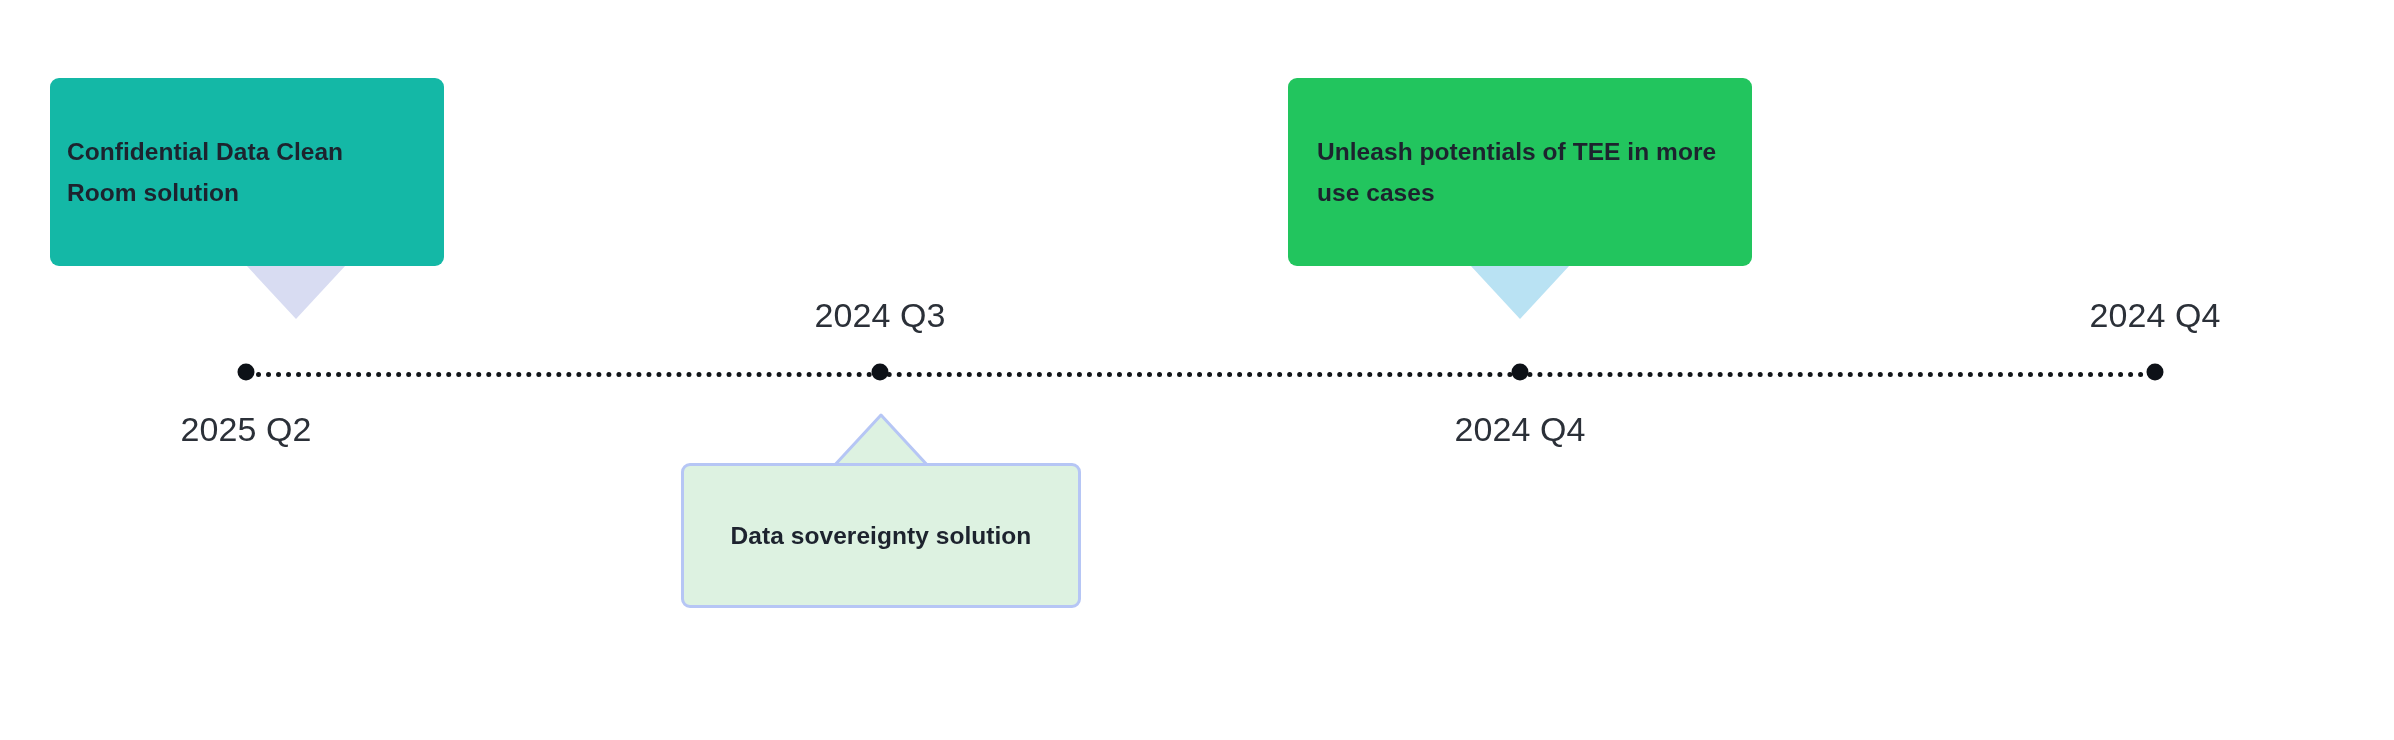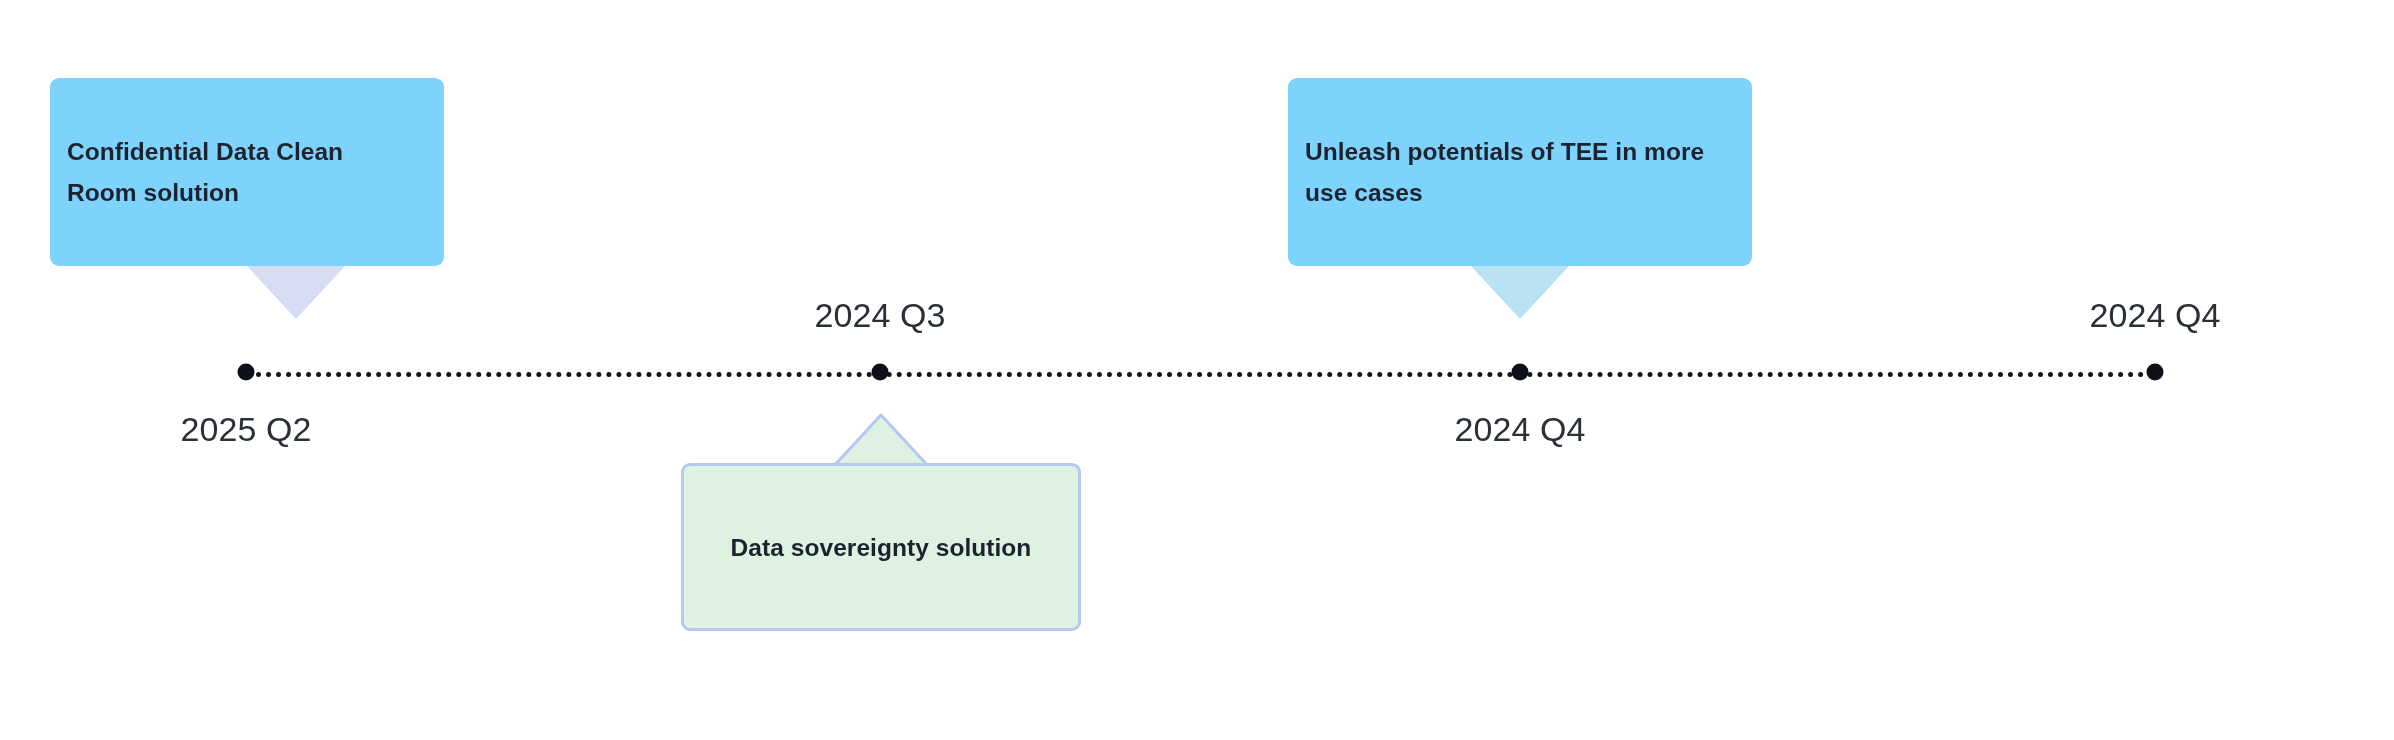--- a/index.html
+++ b/index.html
@@ -73,31 +73,31 @@
 
   
   .callout .callout-tail {
     position: absolute;
     overflow: visible;
     pointer-events: none;
   }
 
   
   .callout-1 { left: 50px;  top: 78px;  width: 394px; height: 188px; }
-  .callout-1 .callout-body { background: #7dd3fc; padding: 0 35px 0 17px; }
+  .callout-1 .callout-body { background: #14b8a6; padding: 0 35px 0 17px; }
   .callout-1 .callout-text { padding-left: 0; }
   .callout-1 .callout-tail { left: 196px; top: 187px; width: 100px; height: 54px; }
 
   
   .callout-2 { left: 1288px; top: 78px; width: 464px; height: 188px; }
-  .callout-2 .callout-body { background: #7dd3fc; padding: 0 17px; }
+  .callout-2 .callout-body { background: #22c55e; padding: 0 29px; }
   .callout-2 .callout-tail { left: 182px; top: 187px; width: 100px; height: 54px; }
 
   
-  .callout-3 { left: 681px; top: 463px; width: 400px; height: 168px; }
+  .callout-3 { left: 681px; top: 463px; width: 400px; height: 145px; }
   .callout-3 .callout-body {
     background: #ddf2e1;
     border: 3px solid #b6c6f5;
     padding: 0 17px;
     justify-content: center;
   }
   .callout-3 .callout-tail { left: 150px; top: -50px; width: 100px; height: 56px; }
 
   
   .callout-4 { left: 1954px; top: 480px; width: 392px; height: 190px; }

